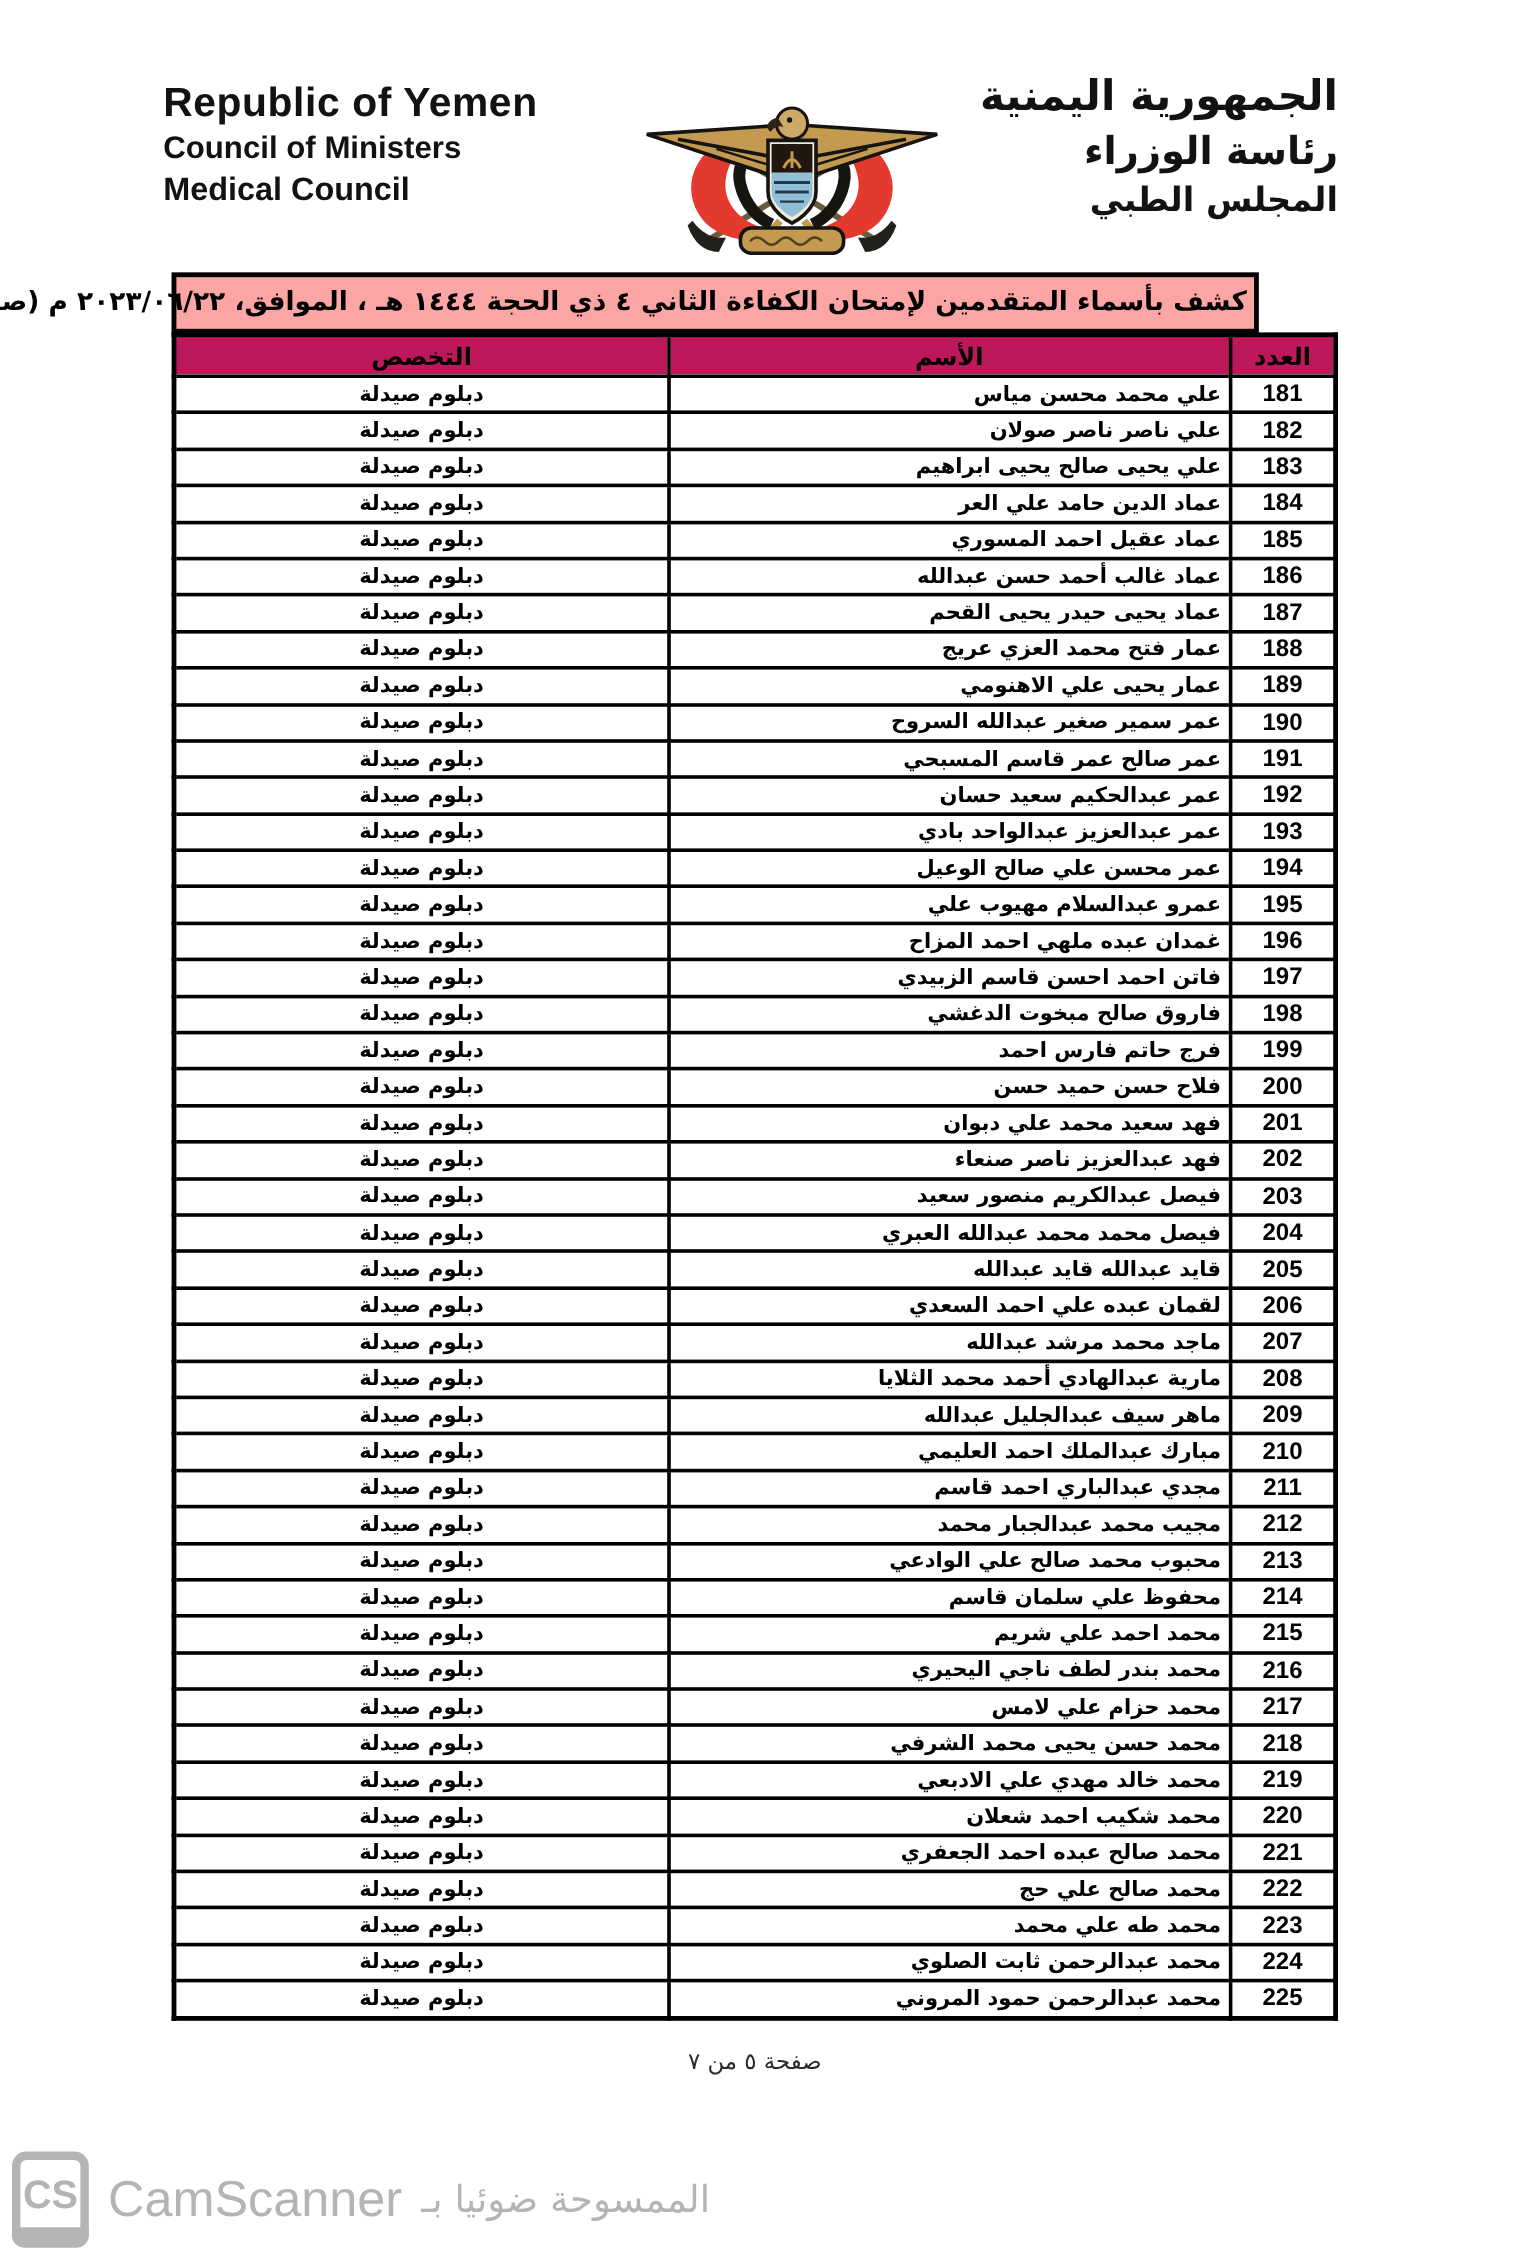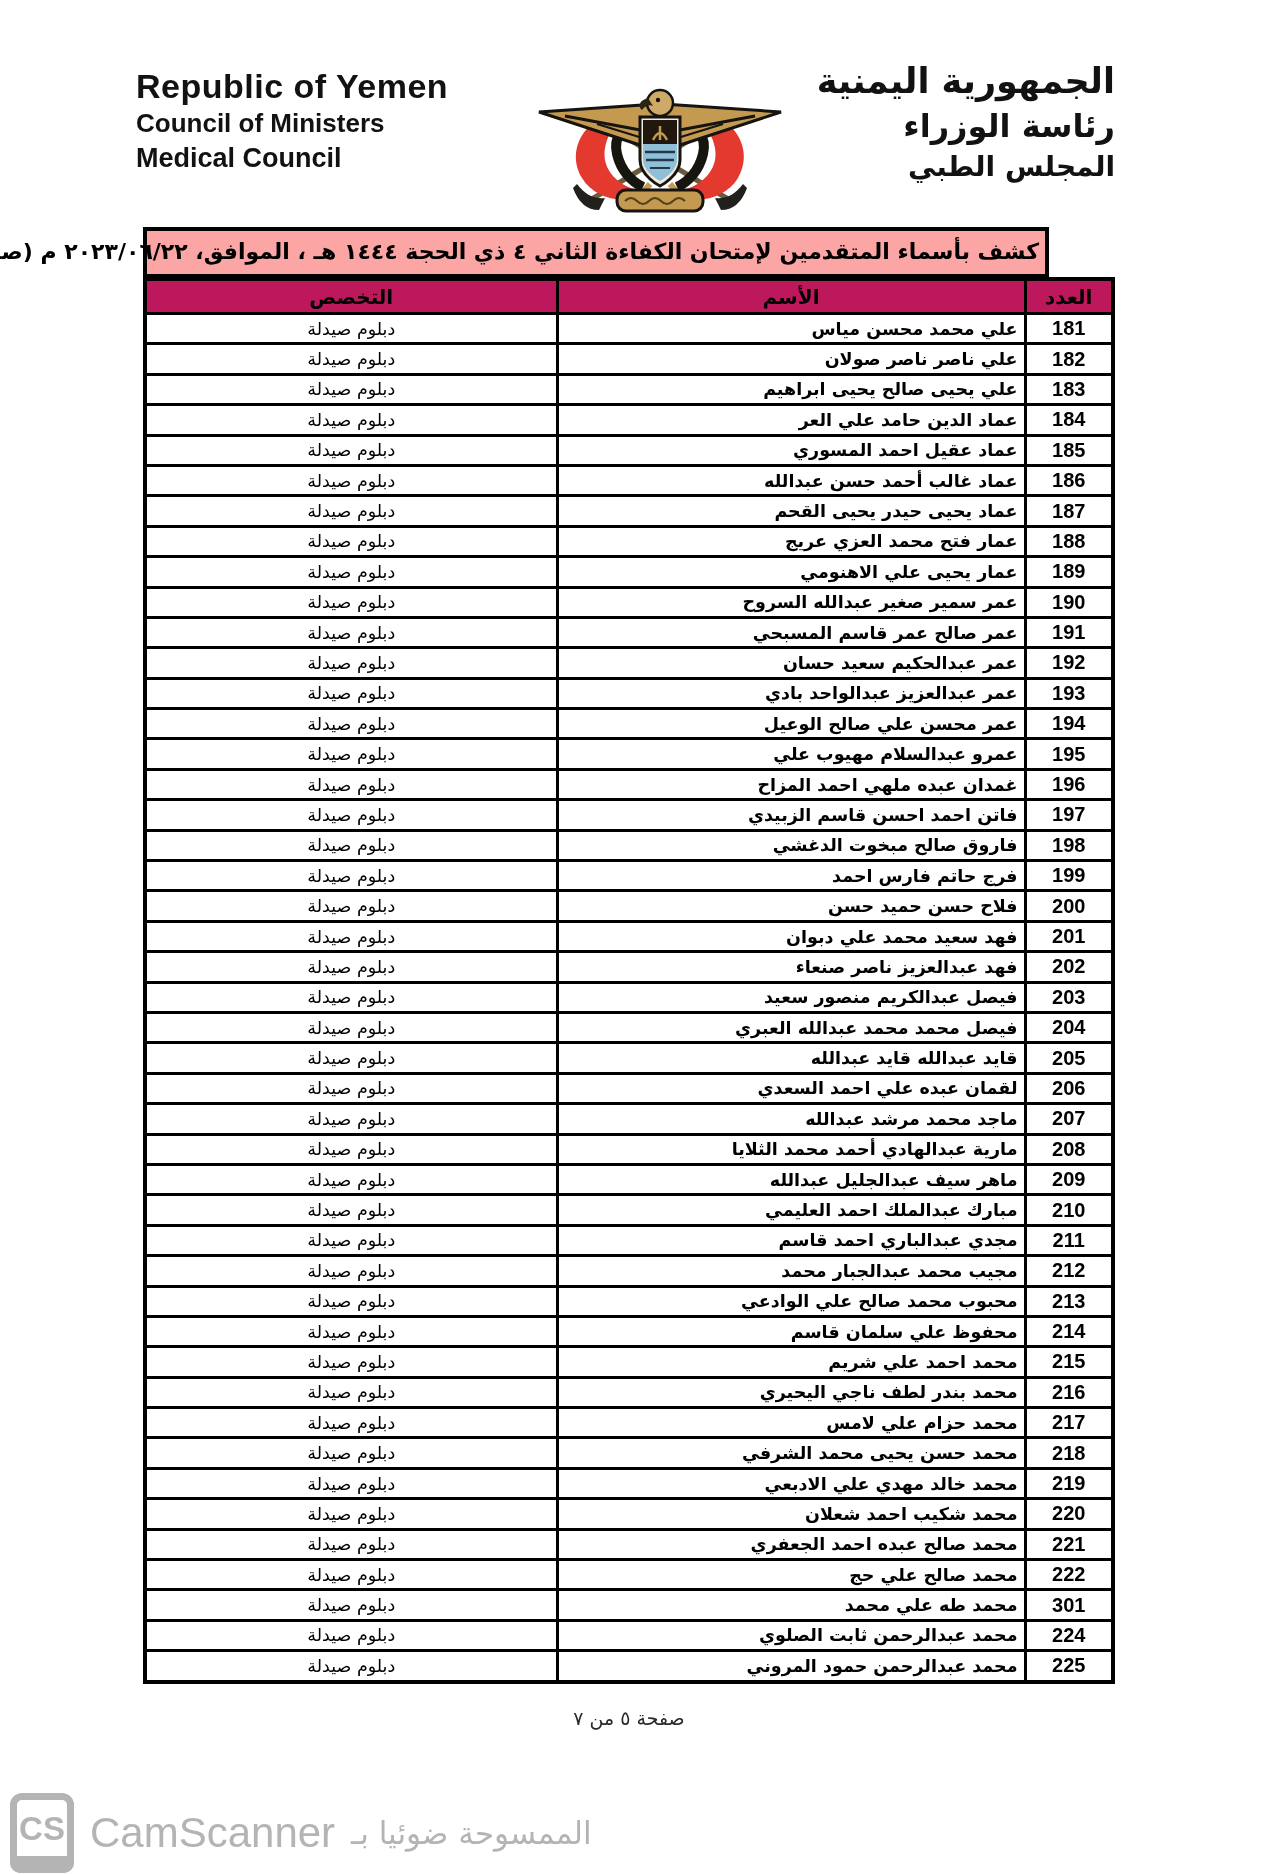--- a/index.html
+++ b/index.html
@@ -51,21 +51,21 @@
   .roster col.c-num  { width:88px; }
   .roster col.c-name { width:468px; }
   .roster tbody td { height:27.4px; padding:0; background:#fff; }
   .roster td.num {
     text-align:center; font-family:"Liberation Sans", sans-serif;
     font-weight:bold; font-size:20px;
   }
   .roster td.name {
     text-align:right; padding-right:6px; font-weight:bold; font-size:17.5px;
   }
-  .roster td.spec { text-align:center; font-weight:normal; font-size:17.5px; }
+  .roster td.spec { text-align:center; font-weight:bold; font-size:17.5px; }
 
   
   .page-footer {
     position:absolute; left:143px; top:1707px; width:972px;
     text-align:center; direction:rtl; font-size:19px; color:#2a2a2a;
   }
 
   
   .watermark {
     position:absolute; left:10px; top:1793px;
@@ -367,21 +367,21 @@
           <td class="num">221</td>
           <td class="name">محمد صالح عبده احمد الجعفري</td>
           <td class="spec">دبلوم صيدلة</td>
         </tr>
         <tr>
           <td class="num">222</td>
           <td class="name">محمد صالح علي حج</td>
           <td class="spec">دبلوم صيدلة</td>
         </tr>
         <tr>
-          <td class="num">301</td>
+          <td class="num">223</td>
           <td class="name">محمد طه علي محمد</td>
           <td class="spec">دبلوم صيدلة</td>
         </tr>
         <tr>
           <td class="num">224</td>
           <td class="name">محمد عبدالرحمن ثابت الصلوي</td>
           <td class="spec">دبلوم صيدلة</td>
         </tr>
         <tr>
           <td class="num">225</td>

